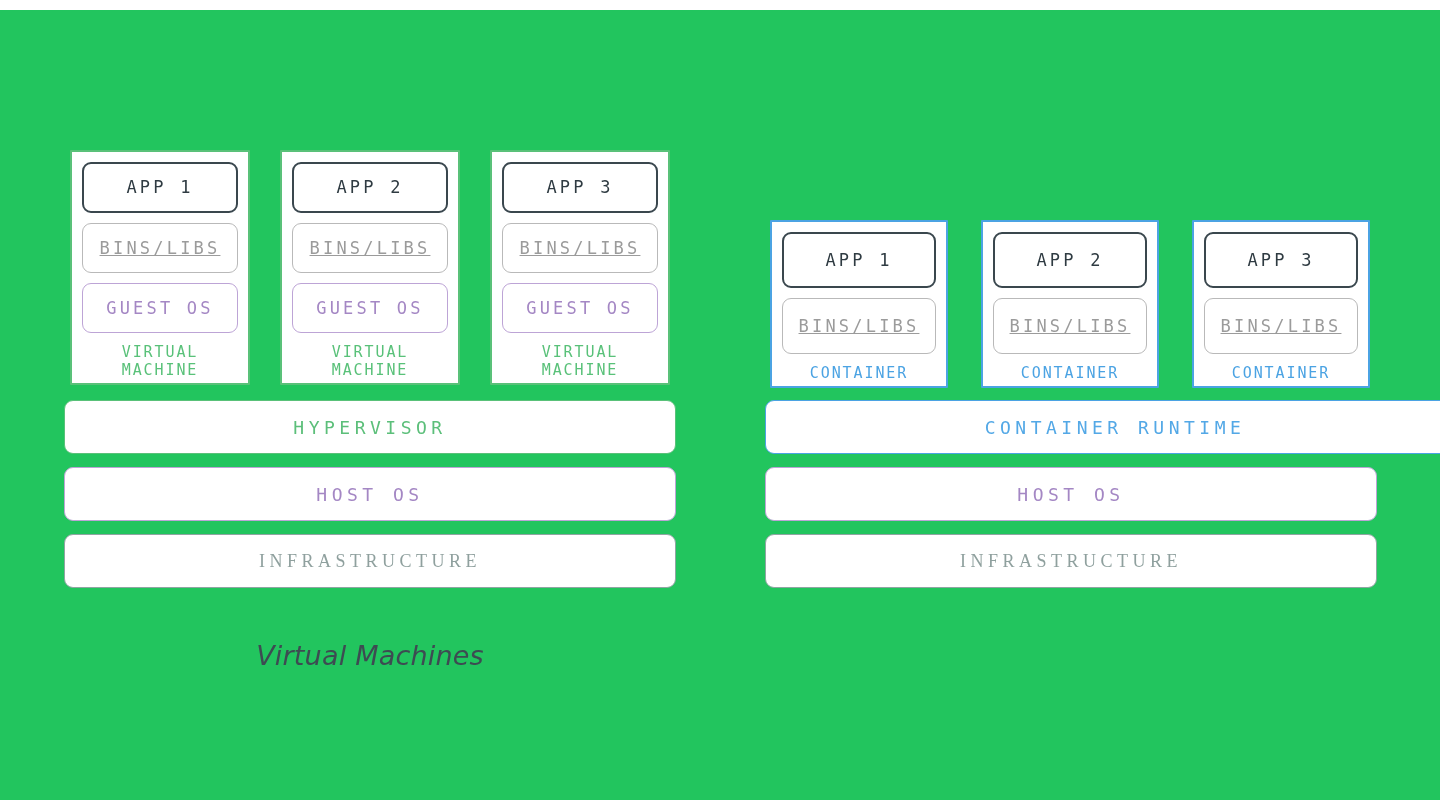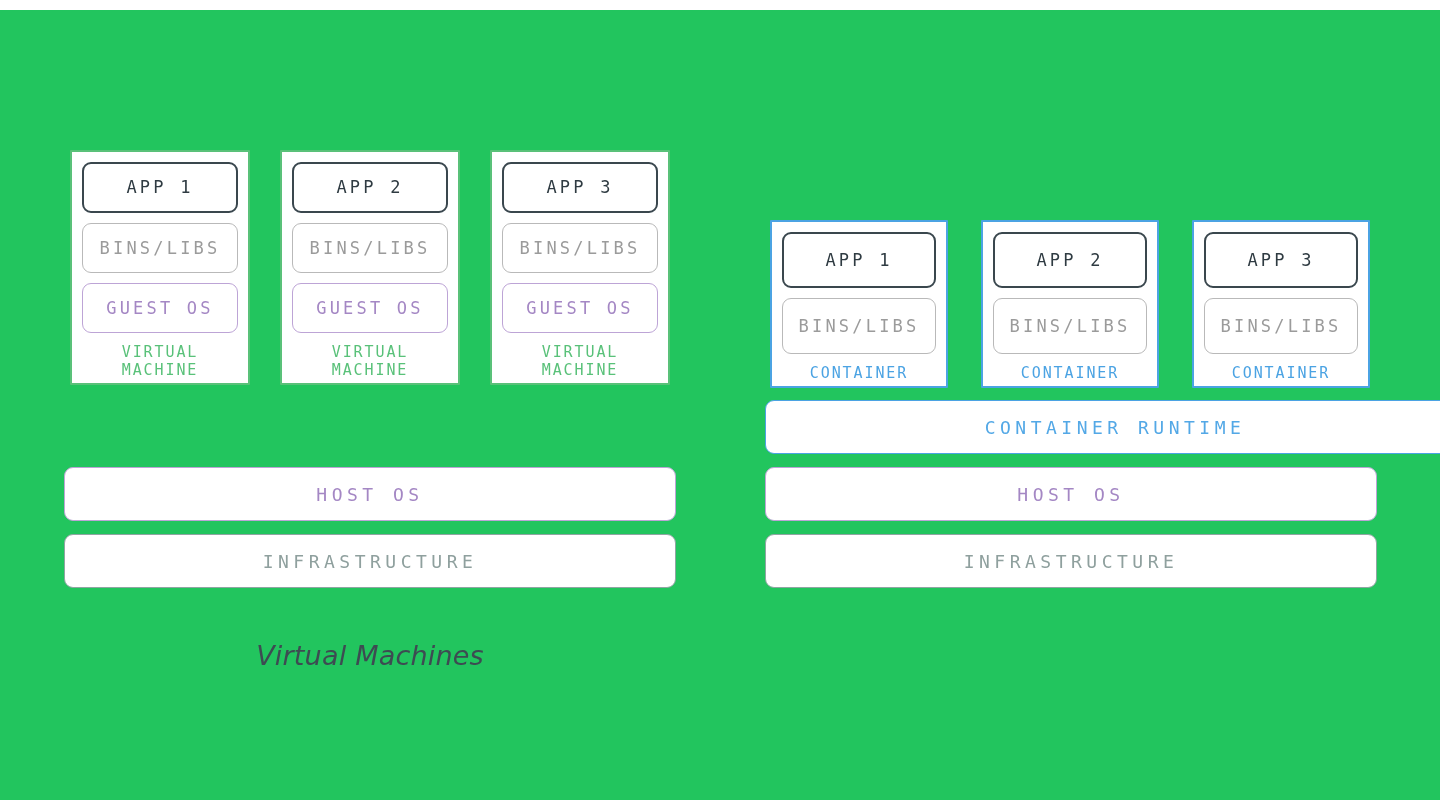--- a/index.html
+++ b/index.html
@@ -51,21 +51,21 @@
     border-radius: 9px;
     display: flex;
     align-items: center;
     justify-content: center;
     background: #ffffff;
     margin-bottom: 10px;
     letter-spacing: 3.2px;
     font-size: 17px;
   }
   .box-app   { border: 2.2px solid #3a474e; color: #2f3b42; }
-  .box-bins  { border: 1.6px solid #b9b9b9; color: #9b9b9b; }
+  .box-bins  { border: 1.6px solid #b9b9b9; color: #9b9b9b; text-decoration: underline; }
   .box-guest { border: 1.6px solid #bda4d6; color: #a487c4; }
 
   .group-label {
     text-align: center;
     font-size: 15px;
     letter-spacing: 1.9px;
     color: #59c179;
     margin-top: 0px;
     line-height: 1.2;
   }
@@ -79,21 +79,21 @@
     background: #ffffff;
     display: flex;
     align-items: center;
     justify-content: center;
     font-size: 18px;
     letter-spacing: 4.5px;
   }
   .band-hypervisor { border: 1.8px solid #59c179; color: #5cbf7a; }
   .band-runtime    { border: 1.8px solid #4ba3e3; color: #53a8e6; }
   .band-host       { border: 1.8px solid #bda4d6; color: #a487c4; text-align: center; }
-  .band-infra      { border: 1.8px solid #8fa5a2; color: #8fa09e; }
+  .band-infra      { border: 1.8px solid #8fa5a2; color: #8fa09e; font-family: Liberation Serif, serif; }
 
   #vm-band-hypervisor { left: 64px;  top: 390px; width: 612px; }
   #vm-band-host       { left: 64px;  top: 457px; width: 612px; }
   #vm-band-infra      { left: 64px;  top: 524px; width: 612px; }
 
   #ct-band-runtime    { left: 765px; top: 390px; width: 700px; }
   #ct-band-host       { left: 765px; top: 457px; width: 612px; }
   #ct-band-infra      { left: 765px; top: 524px; width: 612px; }
 
   
@@ -136,20 +136,21 @@
 
       <div class="group-card">
         <div class="box box-app">APP 3</div>
         <div class="box box-bins">BINS/LIBS</div>
         <div class="box box-guest">GUEST OS</div>
         <div class="group-label">VIRTUAL MACHINE</div>
       </div>
 
     </div>
 
+    <div class="band band-hypervisor" id="vm-band-hypervisor">HYPERVISOR</div>
     <div class="band band-host" id="vm-band-host">HOST OS</div>
     <div class="band band-infra" id="vm-band-infra">INFRASTRUCTURE</div>
 
     <div class="caption" id="vm-caption">Virtual Machines</div>
   </div>
 
   <div class="panel" id="panel-container">
   </div>
 
   <div class="group-row" id="container-group-row">

